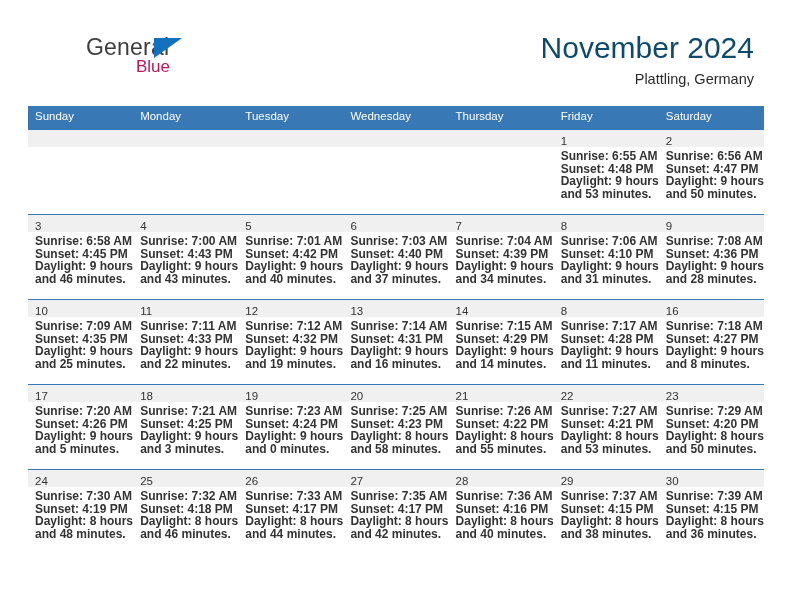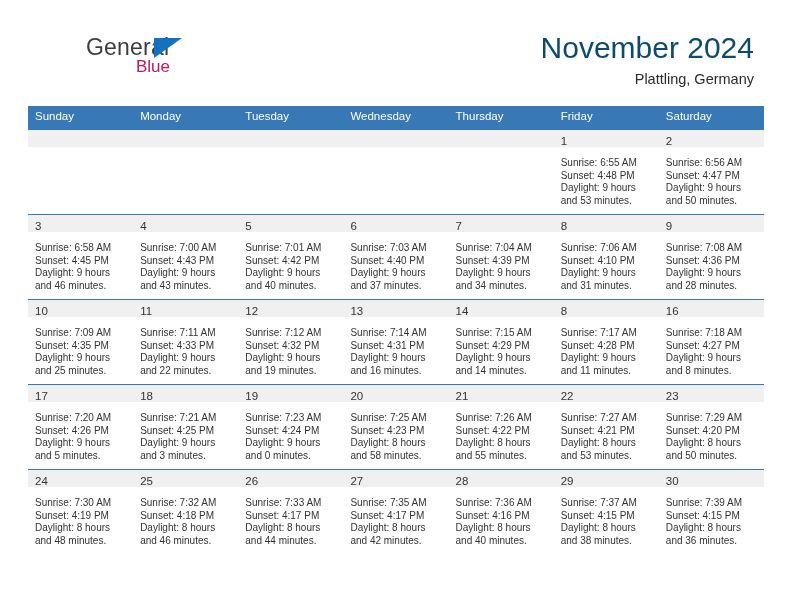--- a/index.html
+++ b/index.html
@@ -131,24 +131,25 @@
   }
   .daynum {
     font-size: 11.5px;
     color: #333333;
     line-height: 15px;
   }
   .cell-empty .daynum-band {
     background: #f0f0f0;
   }
   .details {
-    padding: 10px 4px 0 7px;
-    font-size: 10px;
+    padding: 3px 4px 0 7px;
+    font-size: 12px;
     line-height: 12.6px;
     color: #333333;
+    font-weight: bold;
   }
   .details div {
     white-space: nowrap;
   }
 </style>
 </head>
 <body>
 
 <div class="page">
 

